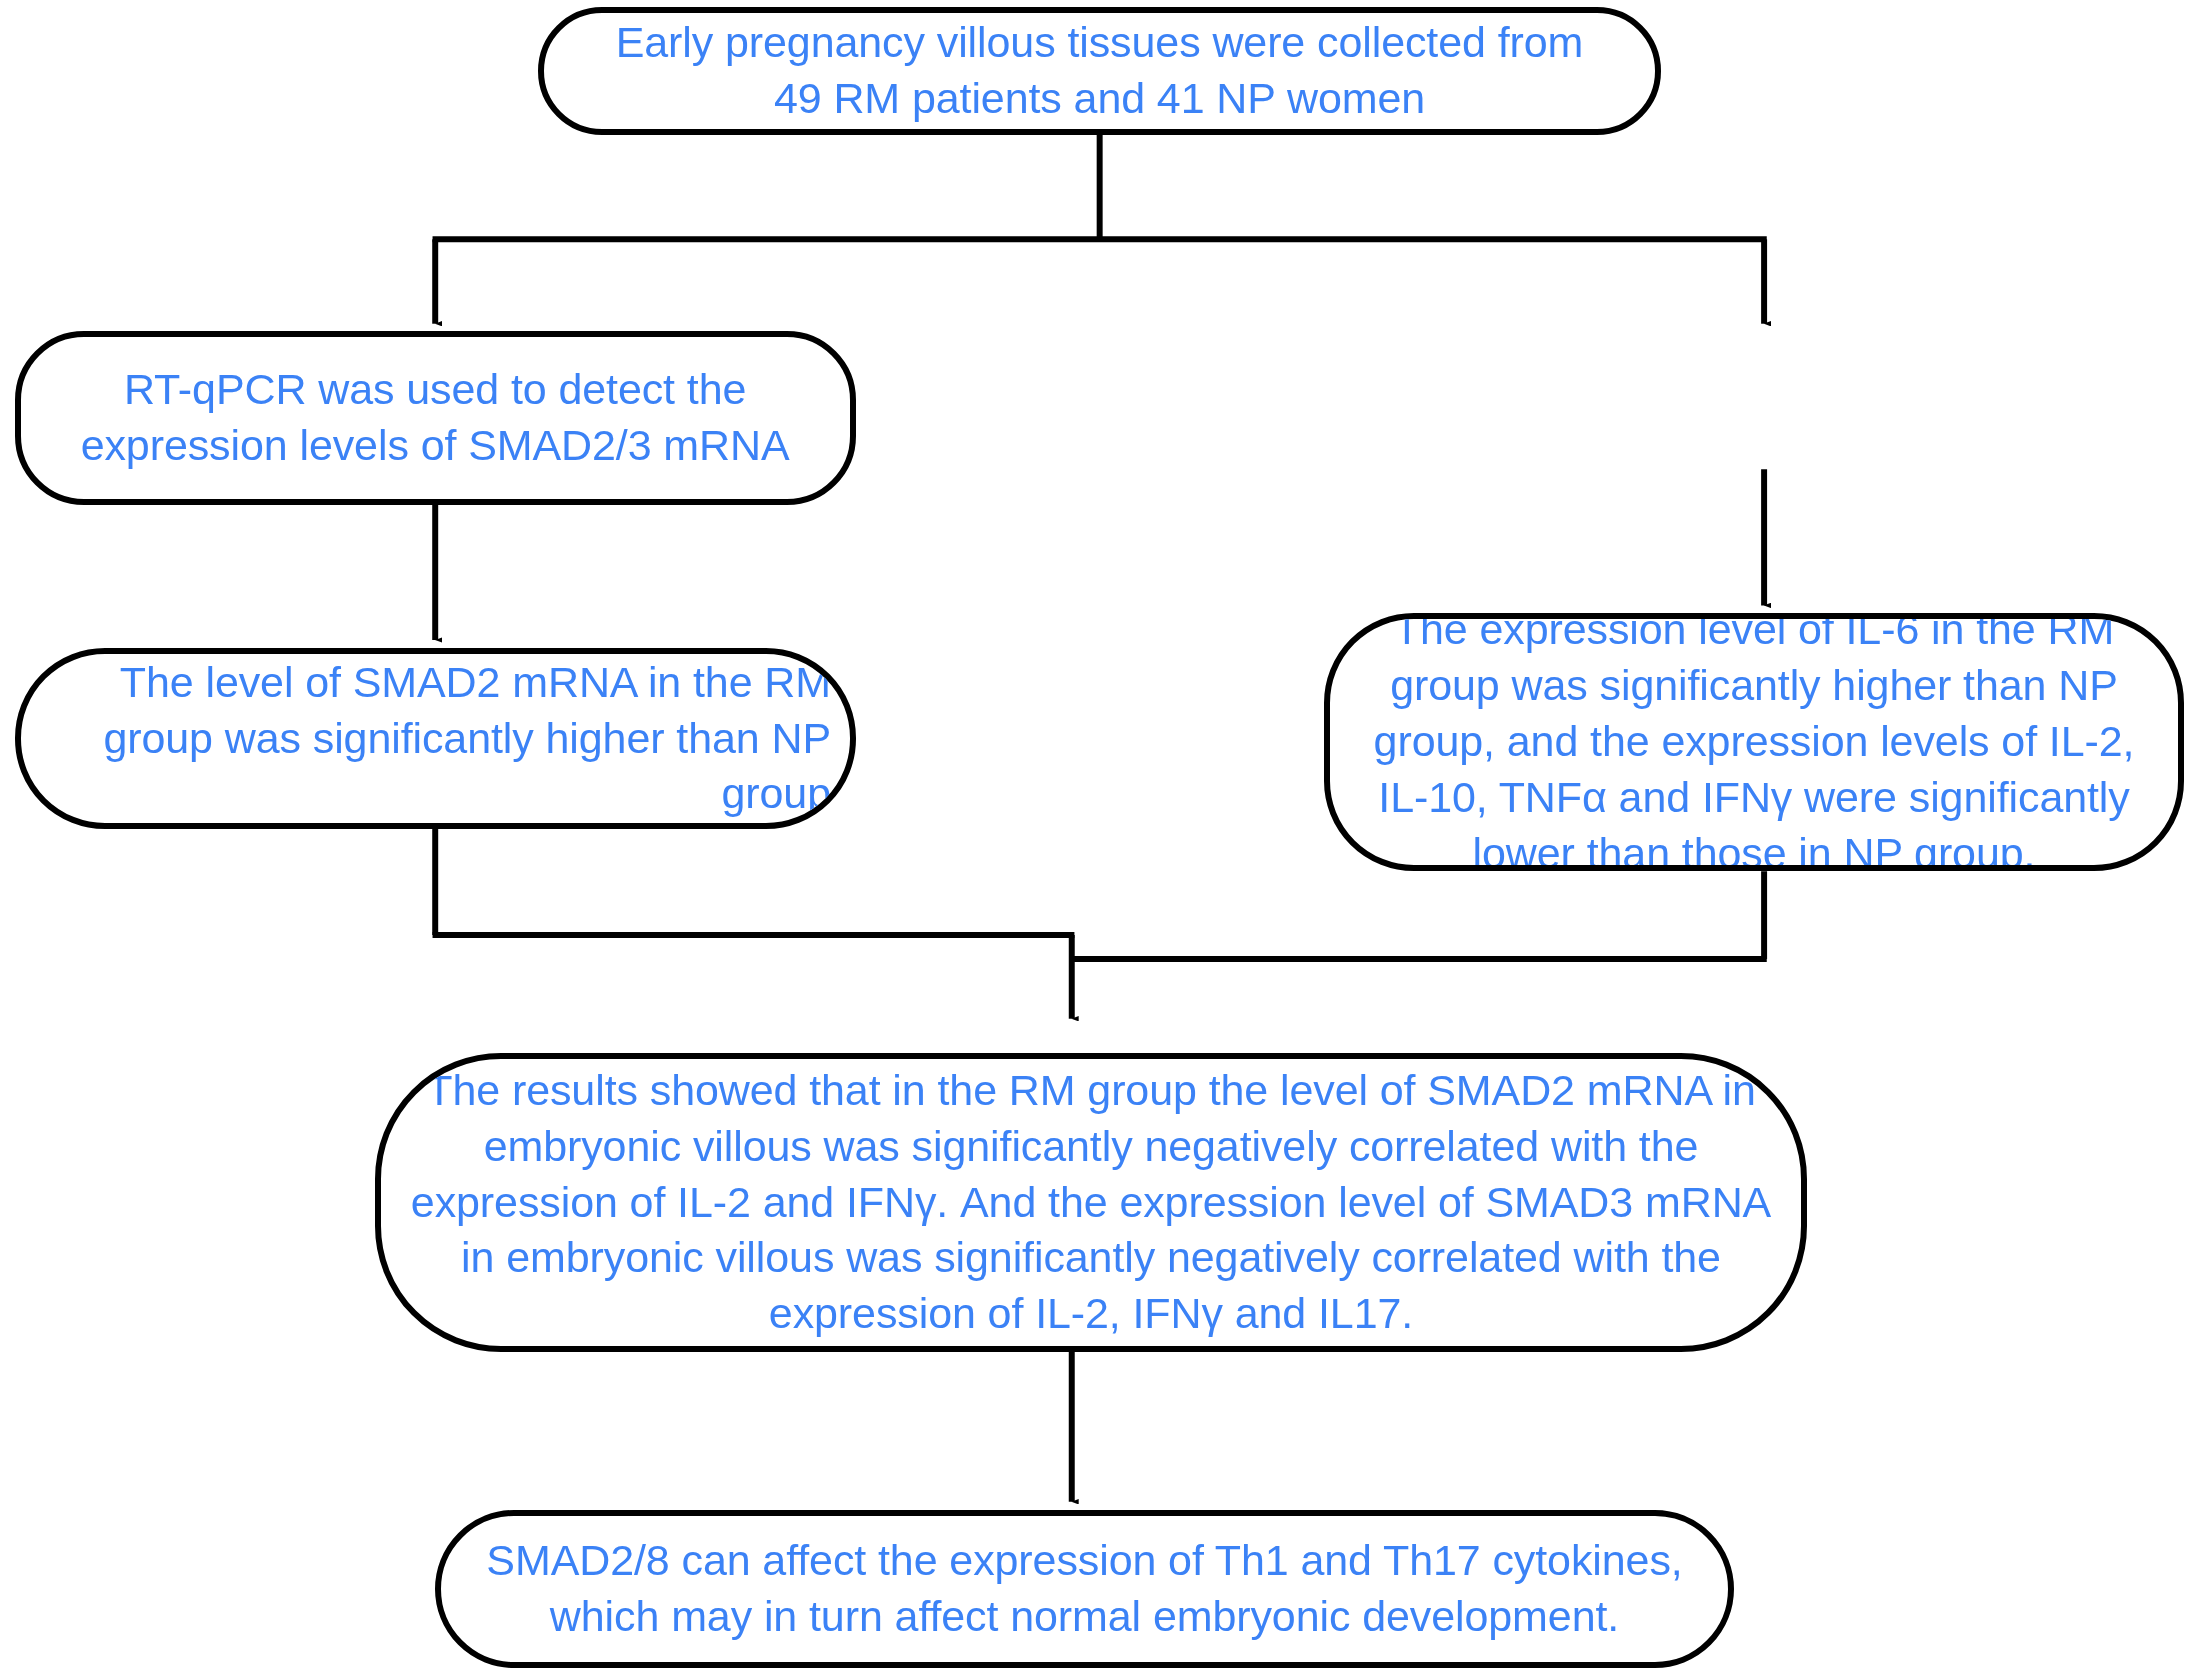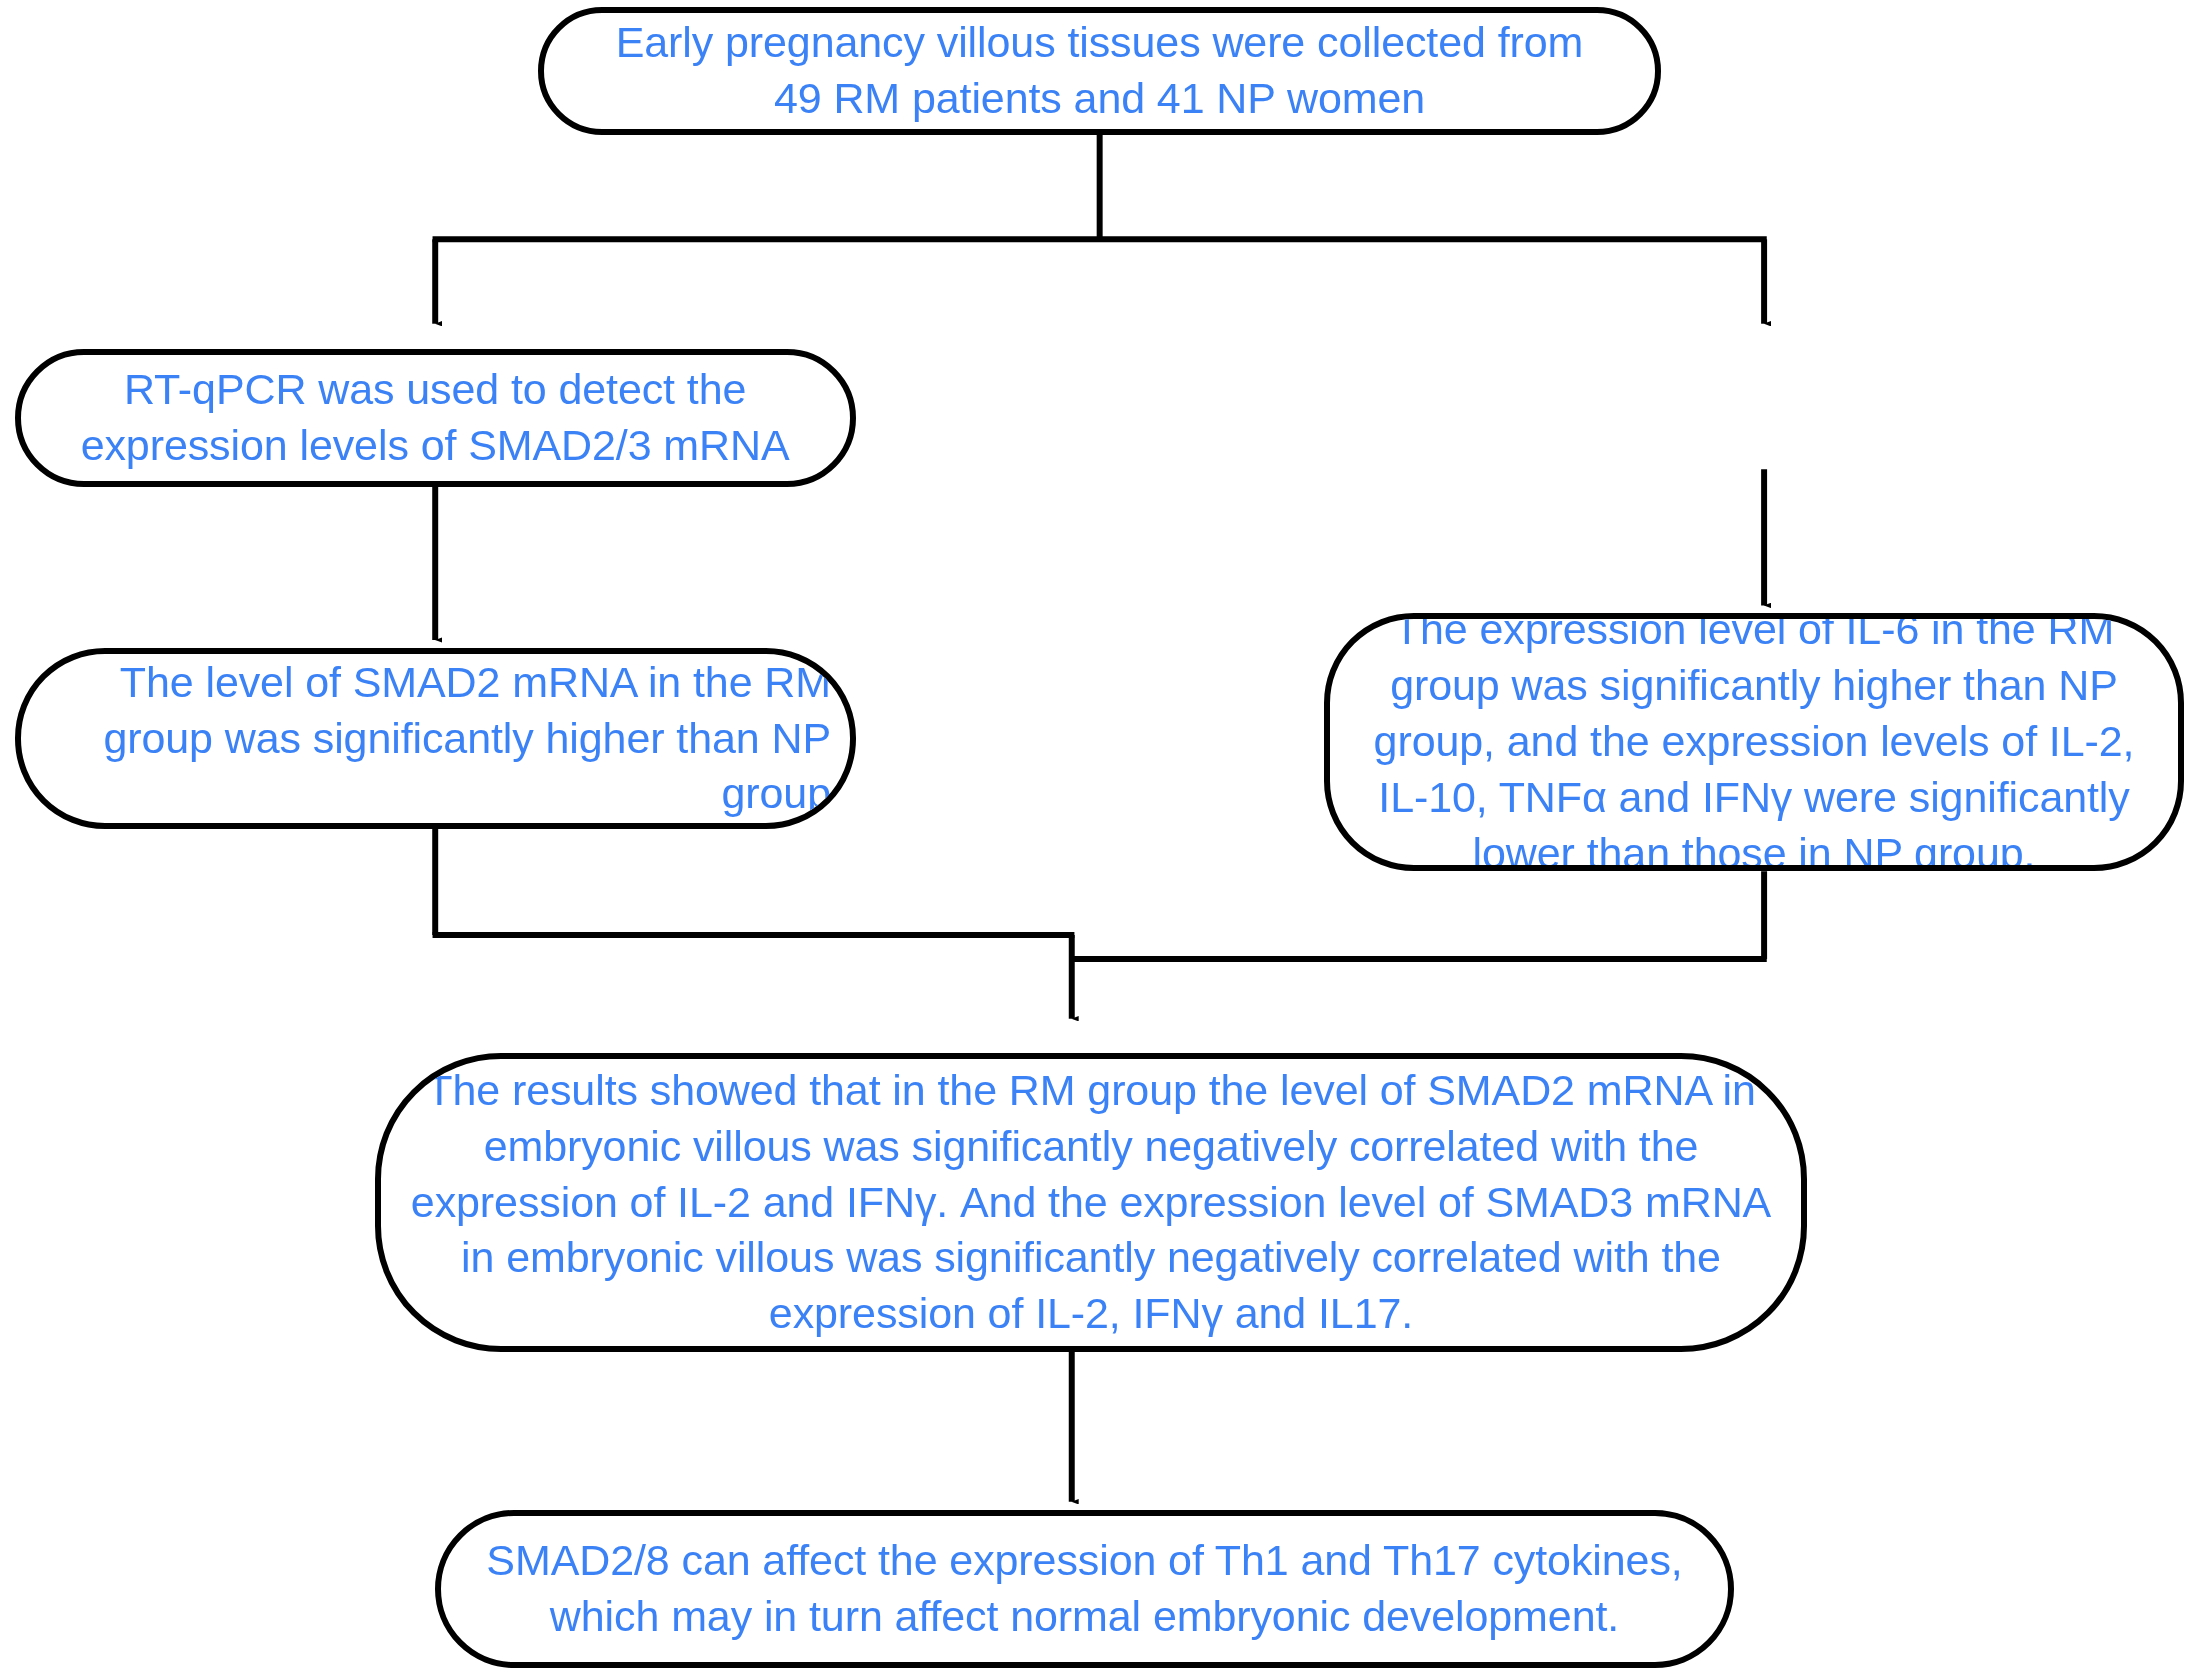--- a/index.html
+++ b/index.html
@@ -47,21 +47,21 @@
     box-sizing: border-box;
   }
   .align-left .txt { text-align: right; }
 
   
   #node-collection {
     left: 538px;  top: 6.6px;   width: 1123px; height: 128px;
     border-radius: 64px;
   }
   #node-rtqpcr {
-    left: 14.6px;   top: 349px;  width: 841px; height: 138px;
+    left: 14.6px;   top: 331px;  width: 841px; height: 174px;
     border-radius: 69px;
   }
   #node-elisa {
     left: 1324px; top: 331px;  width: 860px; height: 138px;
     border-radius: 69px;
   }
   #node-smad2 {
     left: 14.6px;   top: 648px;  width: 841px; height: 181px;
     border-radius: 90px;
   }

